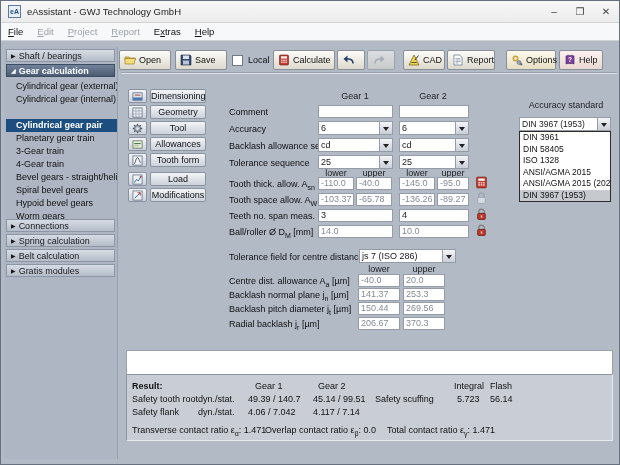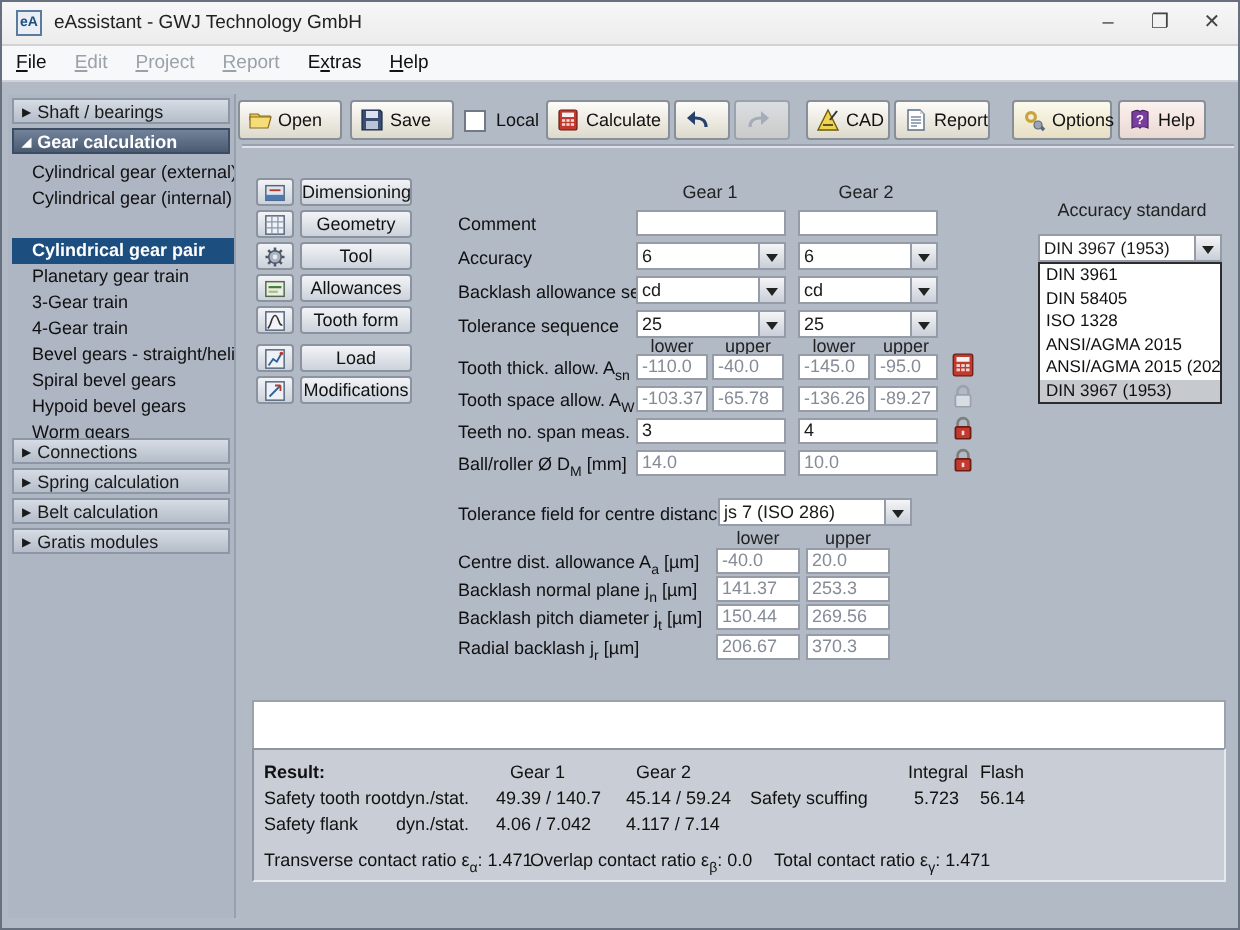--- a/index.html
+++ b/index.html
@@ -405,21 +405,21 @@
 
   <div class="result-panel" id="resultpanel">
       <div class="rtext" style="left: 5px; top: 6px; font-weight: bold;">Result:</div>
       <div class="rtext" style="left: 128px; top: 6px;">Gear 1</div>
       <div class="rtext" style="left: 191px; top: 6px;">Gear 2</div>
       <div class="rtext" style="left: 327px; top: 6px;">Integral</div>
       <div class="rtext" style="left: 363px; top: 6px;">Flash</div>
       <div class="rtext" style="left: 5px; top: 19px;">Safety tooth root</div>
       <div class="rtext" style="left: 71px; top: 19px;">dyn./stat.</div>
       <div class="rtext" style="left: 121px; top: 19px;">49.39 / 140.7</div>
-      <div class="rtext" style="left: 186px; top: 19px;">45.14 / 59.24</div>
+      <div class="rtext" style="left: 186px; top: 19px;">45.14 / 99.51</div>
       <div class="rtext" style="left: 5px; top: 32px;">Safety flank</div>
       <div class="rtext" style="left: 71px; top: 32px;">dyn./stat.</div>
       <div class="rtext" style="left: 121px; top: 32px;">4.06  / 7.042</div>
       <div class="rtext" style="left: 186px; top: 32px;">4.117 / 7.14</div>
       <div class="rtext" style="left: 248px; top: 19px;">Safety scuffing</div>
       <div class="rtext" style="left: 330px; top: 19px;">5.723</div>
       <div class="rtext" style="left: 363px; top: 19px;">56.14</div>
       <div class="rtext" style="left: 5px; top: 50px;">Transverse contact ratio ε<sub>α</sub>: 1.471</div>
       <div class="rtext" style="left: 138px; top: 50px;">Overlap contact ratio ε<sub>β</sub>: 0.0</div>
       <div class="rtext" style="left: 260px; top: 50px;">Total contact ratio ε<sub>γ</sub>: 1.471</div>

